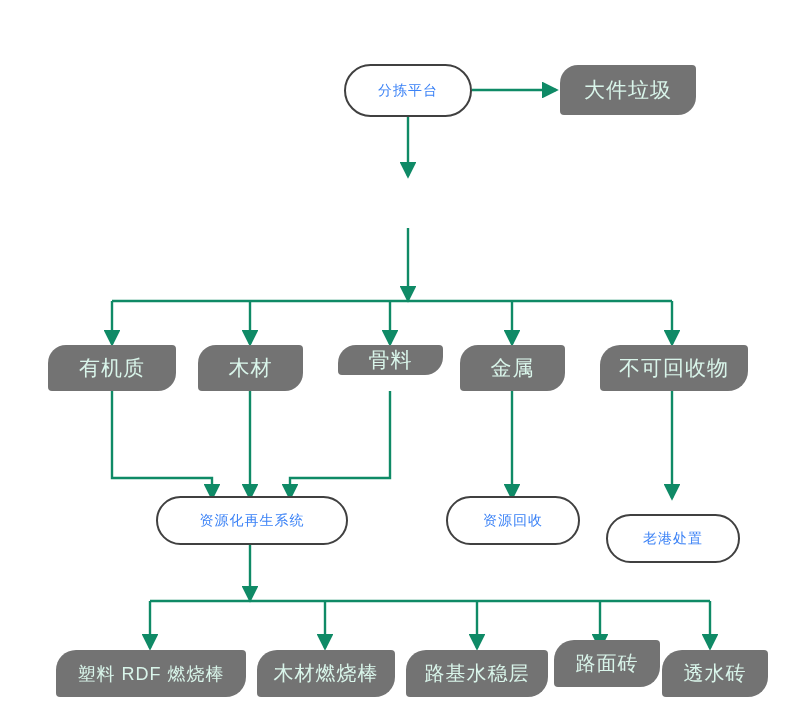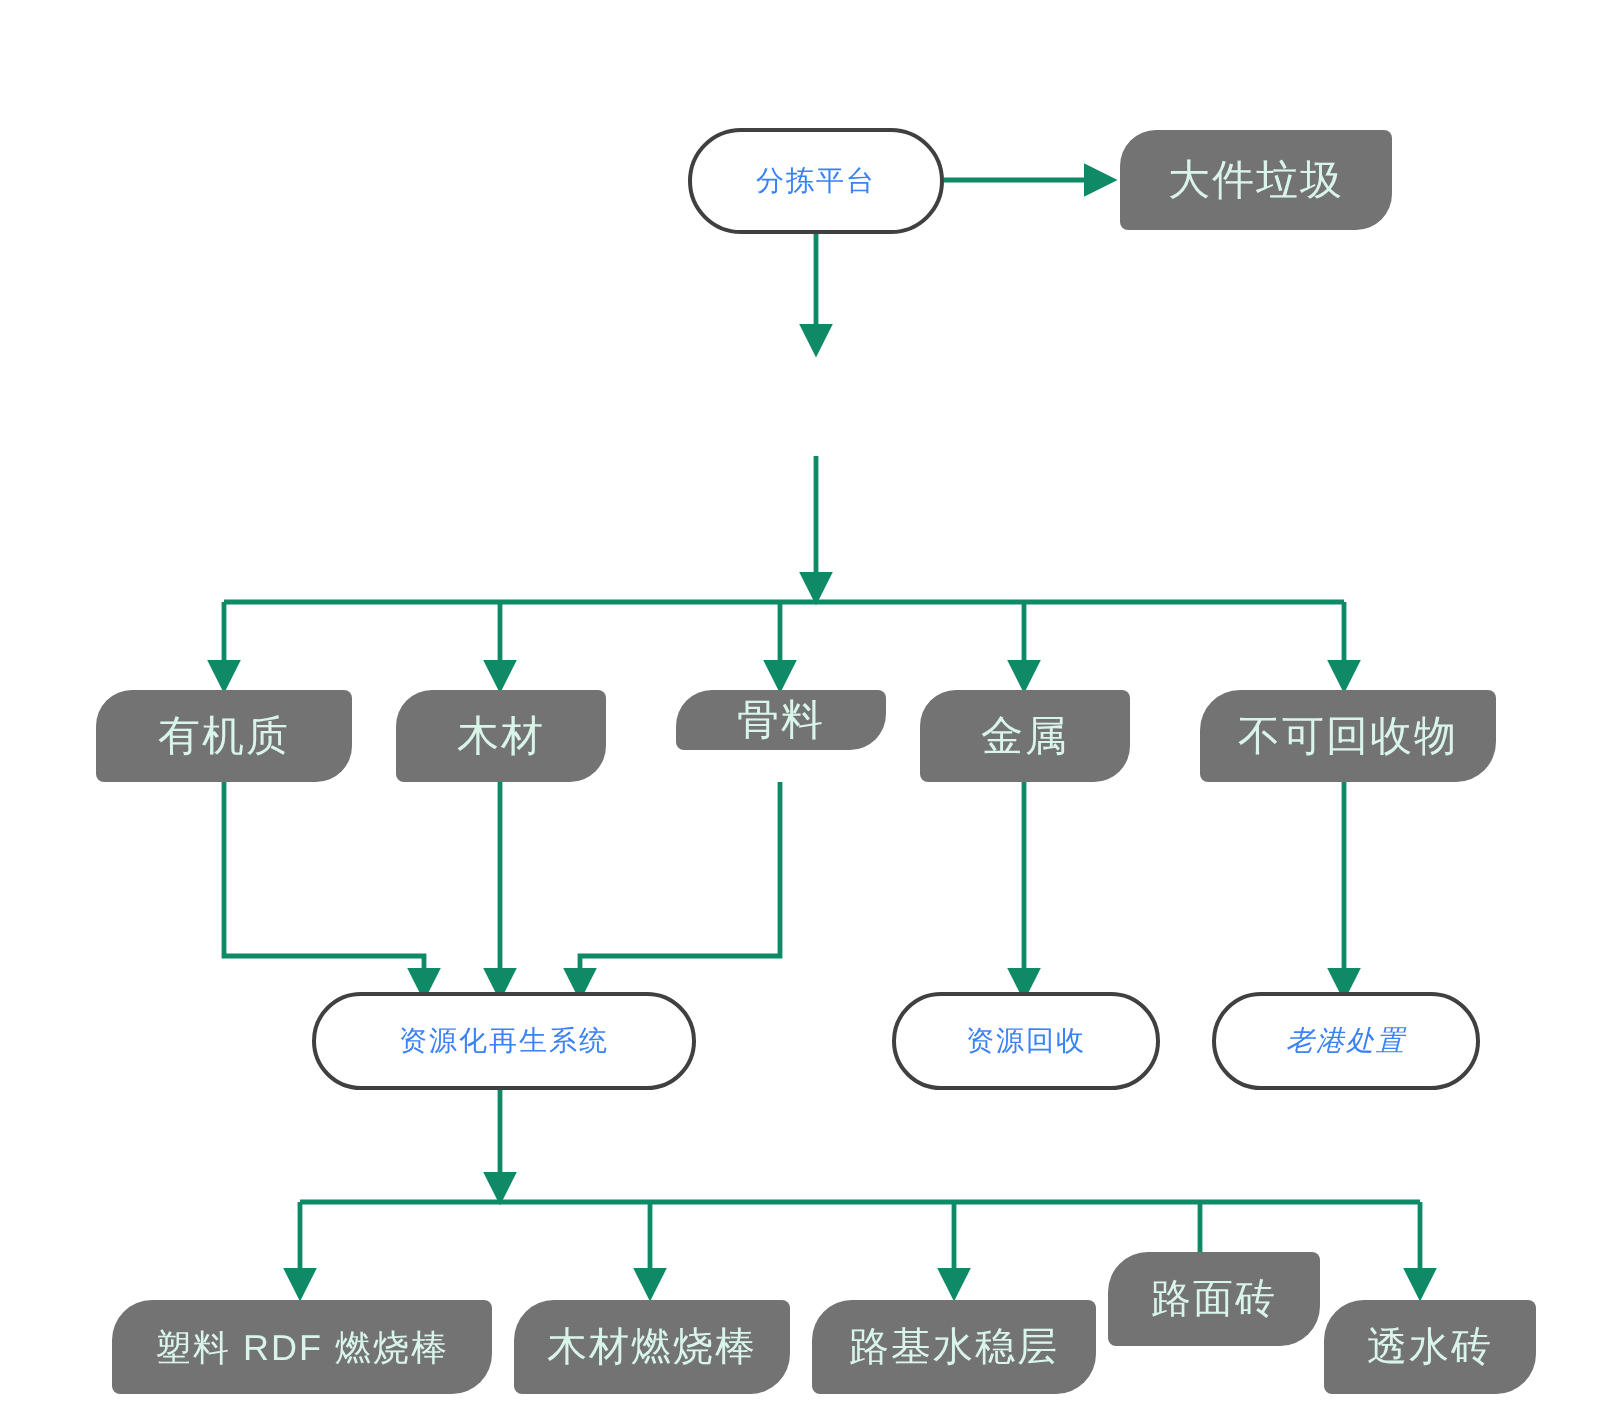--- a/index.html
+++ b/index.html
@@ -113,25 +113,25 @@
   <div class="node solid" style="left:338px; top:345px; width:105px; height:30px;font-family:Liberation Serif, serif;">骨料</div>
 
   <div class="node solid" style="left:460px; top:345px; width:105px; height:46px;">金属</div>
 
   <div class="node solid wide-r" style="left:600px; top:345px; width:148px; height:46px;">不可回收物</div>
 
   <div class="node outline" style="left:156px; top:496px; width:192px; height:49px;">资源化再生系统</div>
 
   <div class="node outline" style="left:446px; top:496px; width:134px; height:49px;">资源回收</div>
 
-  <div class="node outline" style="left:606px; top:496px; width:134px; height:49px;font-style:italic;">老港处置</div>
+  <div class="node outline" style="left:606px; top:514px; width:134px; height:49px;">老港处置</div>
 
   <div class="node solid wide-r" style="left:56px; top:650px; width:190px; height:47px; font-size:18px;">塑料 RDF 燃烧棒</div>
 
   <div class="node solid wide-r" style="left:257px; top:650px; width:138px; height:47px; font-size:20px;">木材燃烧棒</div>
 
   <div class="node solid wide-r" style="left:406px; top:650px; width:142px; height:47px; font-size:20px;">路基水稳层</div>
 
-  <div class="node solid wide-r" style="left:554px; top:626px; width:106px; height:47px; font-size:20px;">路面砖</div>
+  <div class="node solid wide-r" style="left:554px; top:640px; width:106px; height:47px; font-size:20px;">路面砖</div>
 
   <div class="node solid wide-r" style="left:662px; top:650px; width:106px; height:47px; font-size:20px;">透水砖</div>
 
 </div>
 
 </body></html>

